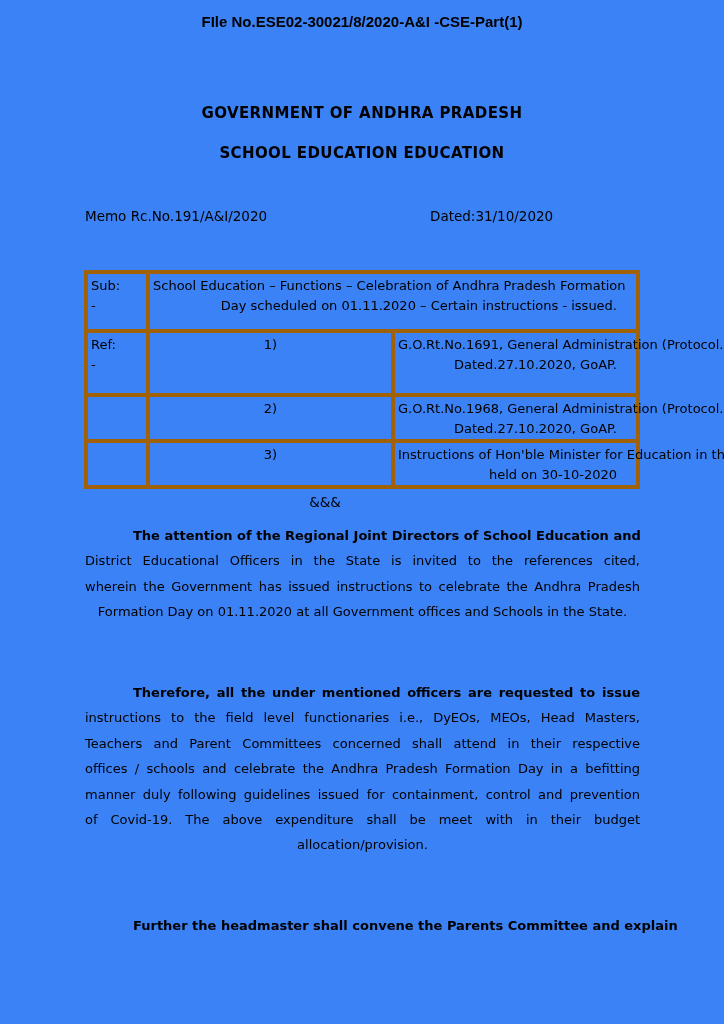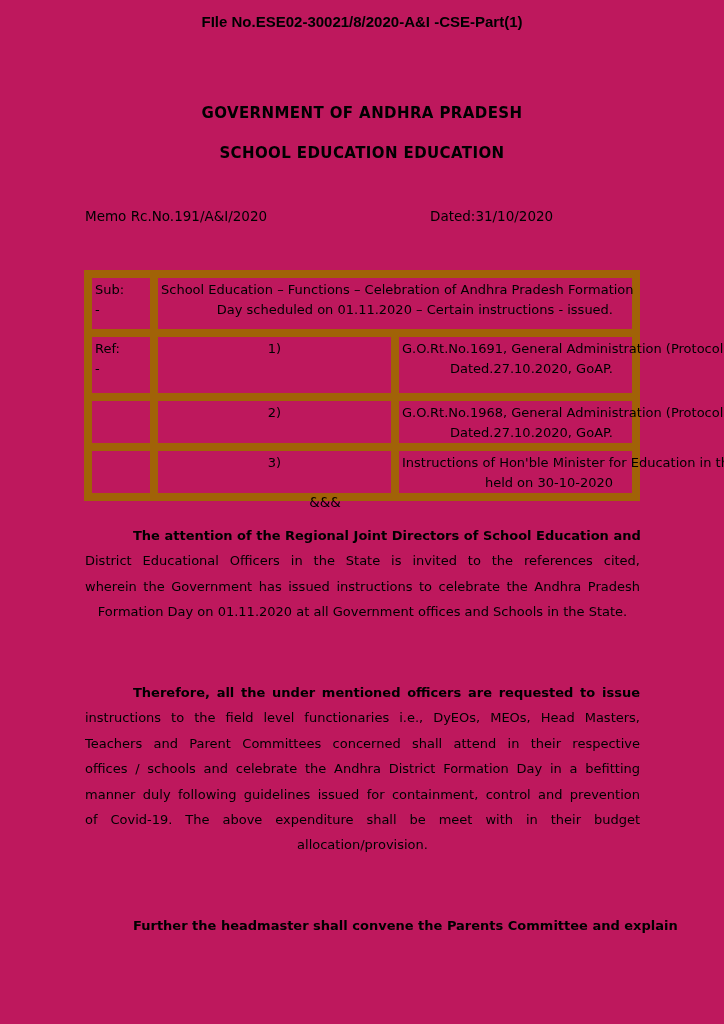--- a/index.html
+++ b/index.html
@@ -1,19 +1,19 @@
 <!DOCTYPE html>
 <html><head>
 <meta charset="utf-8">
 <style>
   html,body{margin:0;padding:0;background:#e8e8e8;}
   .page{
     position:relative;
     width:724px;height:1024px;
-    background:#be185d;
+    background:#3b82f6;
     color:#000;
     font-family:"DejaVu Sans",sans-serif;
     overflow:hidden;
     margin:0 auto;
   }
   .file-no{
     position:absolute;top:13px;left:0;width:100%;
     text-align:center;
     font-family:"Liberation Sans",sans-serif;
     font-weight:bold;font-size:15px;
@@ -29,21 +29,21 @@
     position:absolute;top:208px;left:85px;width:555px;
     font-size:13.5px;
   }
   .dated{position:absolute;left:345px;top:0;}
   .ref-table{
     position:absolute;top:270px;left:84px;width:556px;
     border-collapse:collapse;table-layout:fixed;
     font-size:13px;
   }
   .ref-table td{
-    border:8px solid #a16207;
+    border:4px solid #a16207;
     vertical-align:top;
     padding:2px 19px 1px 3px;
     line-height:19.5px;
   }
   .ref-table .c1{width:36px;}
   .ref-table .c2{width:22px;text-align:center;padding-left:1px;padding-right:1px;}
   .r-sub{height:59px;}
   .r-ref1{height:64px;}
   .r-ref2{height:38px;}
   .r-ref3{height:38px;}
@@ -128,21 +128,21 @@
     <span class="ln j ind">The attention of the Regional Joint Directors of School Education and</span>
     <span class="ln j">District Educational Officers in the State is invited to the references cited,</span>
     <span class="ln j">wherein the Government has issued instructions to celebrate the Andhra Pradesh</span>
     <span class="ln l">Formation Day on 01.11.2020 at all Government offices and Schools in the State.</span>
   </div>
 
   <div class="para p2">
     <span class="ln j ind">Therefore, all the under mentioned officers are requested to issue</span>
     <span class="ln j">instructions to the field level functionaries i.e., DyEOs, MEOs, Head Masters,</span>
     <span class="ln j">Teachers and Parent Committees concerned shall attend in their respective</span>
-    <span class="ln j">offices / schools and celebrate the Andhra District Formation Day in a befitting</span>
+    <span class="ln j">offices / schools and celebrate the Andhra Pradesh Formation Day in a befitting</span>
     <span class="ln j">manner duly following guidelines issued for containment, control and prevention</span>
     <span class="ln j">of Covid-19. The above expenditure shall be meet with in their budget</span>
     <span class="ln l">allocation/provision.</span>
   </div>
 
   <div class="para p3">
     <span class="ln j ind">Further the headmaster shall convene the Parents Committee and explain</span>
   </div>
 
 </div>

